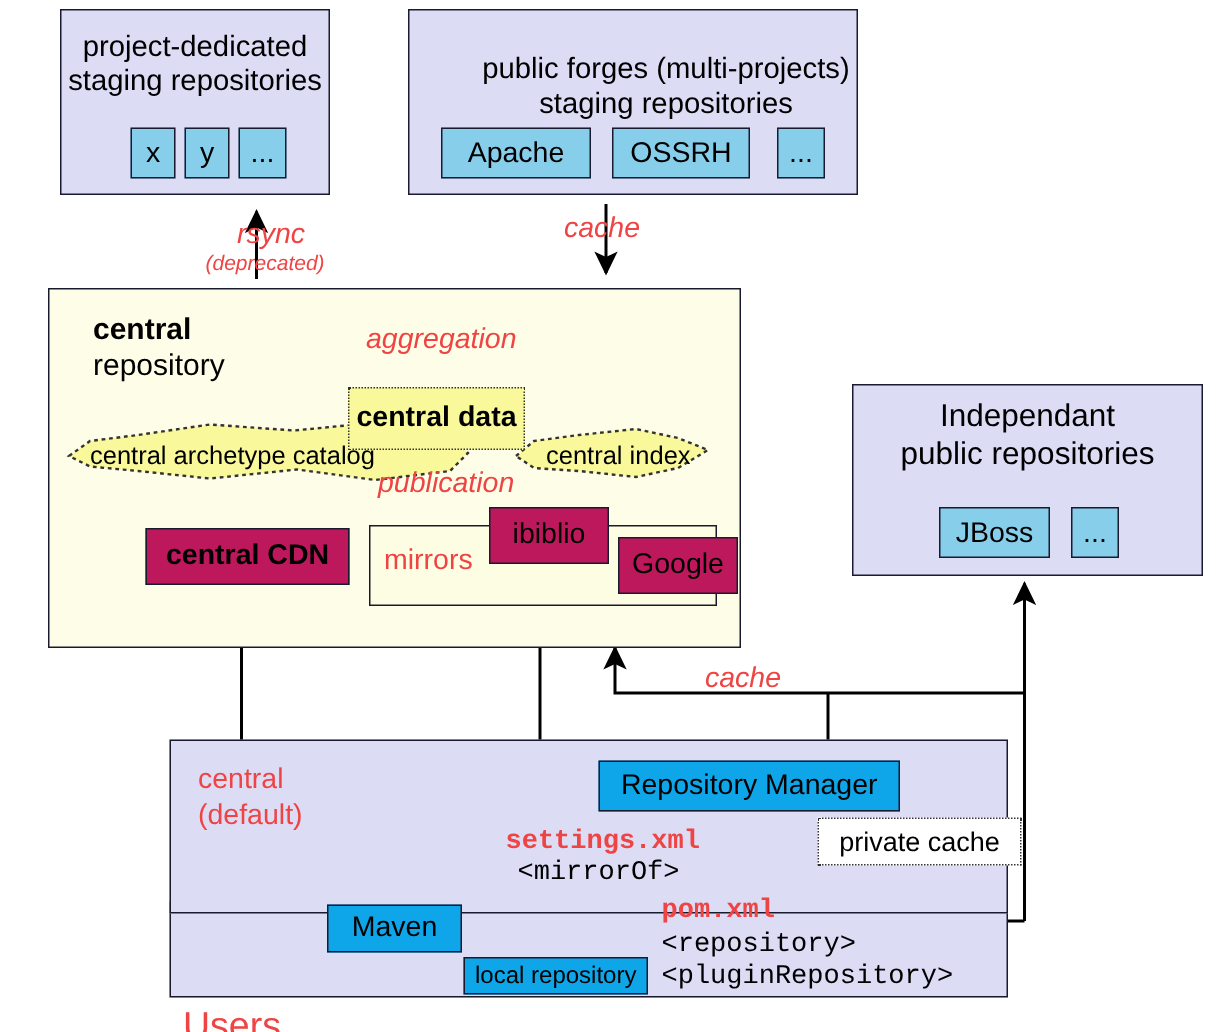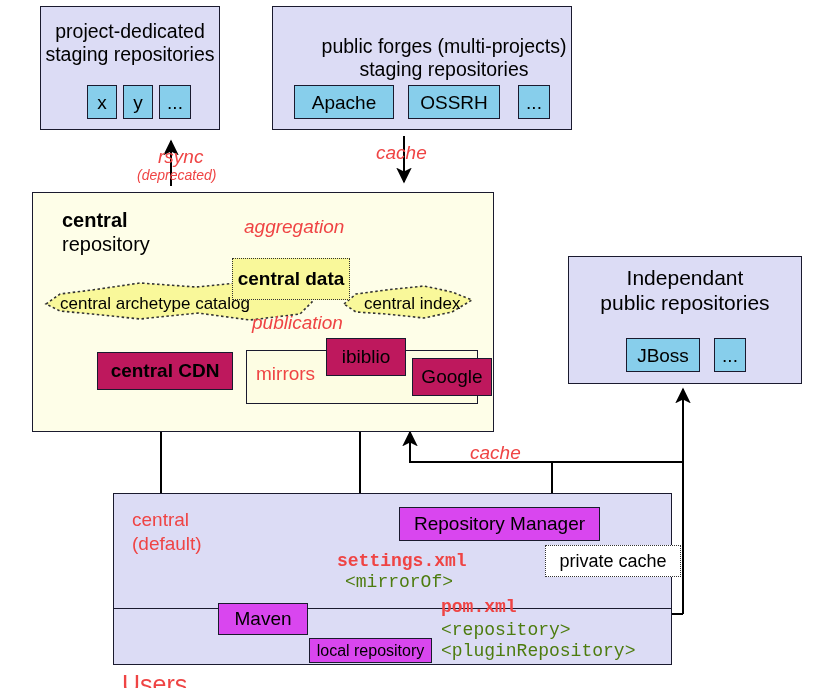--- a/index.html
+++ b/index.html
@@ -62,41 +62,41 @@
     border: 1.4px solid #1a1a2e;
   }
   .dotted-yellow {
     background: #f9f89a;
     border: 1.7px dotted #333;
     font-size: 19px;
     font-weight: bold;
     color: #000;
   }
   .white-box {
-    background: #d946ef;
+    background: #0ea5e9;
     border: 1.6px solid #1a1a2e;
     font-size: 19px;
     color: #000;
   }
   .dotted-white {
     background: #ffffff;
     border: 1.7px dotted #333;
     font-size: 19px;
     color: #000;
   }
   .plain-label {
     position: absolute;
     color: #ef4444;
   }
   .italic { font-style: italic; }
   .mono {
     font-family: "Liberation Mono", "DejaVu Sans Mono", monospace;
   }
   .mono-bold { font-weight: bold; }
-  .mono-grey { color: #4d7c0f; }
+  .mono-grey { color: #000000; }
   .cloud-label {
     position: absolute;
     font-size: 17px;
     color: #000;
     white-space: nowrap;
   }
   .repo-title {
     position: absolute;
     font-size: 20px;
     line-height: 1.22;

